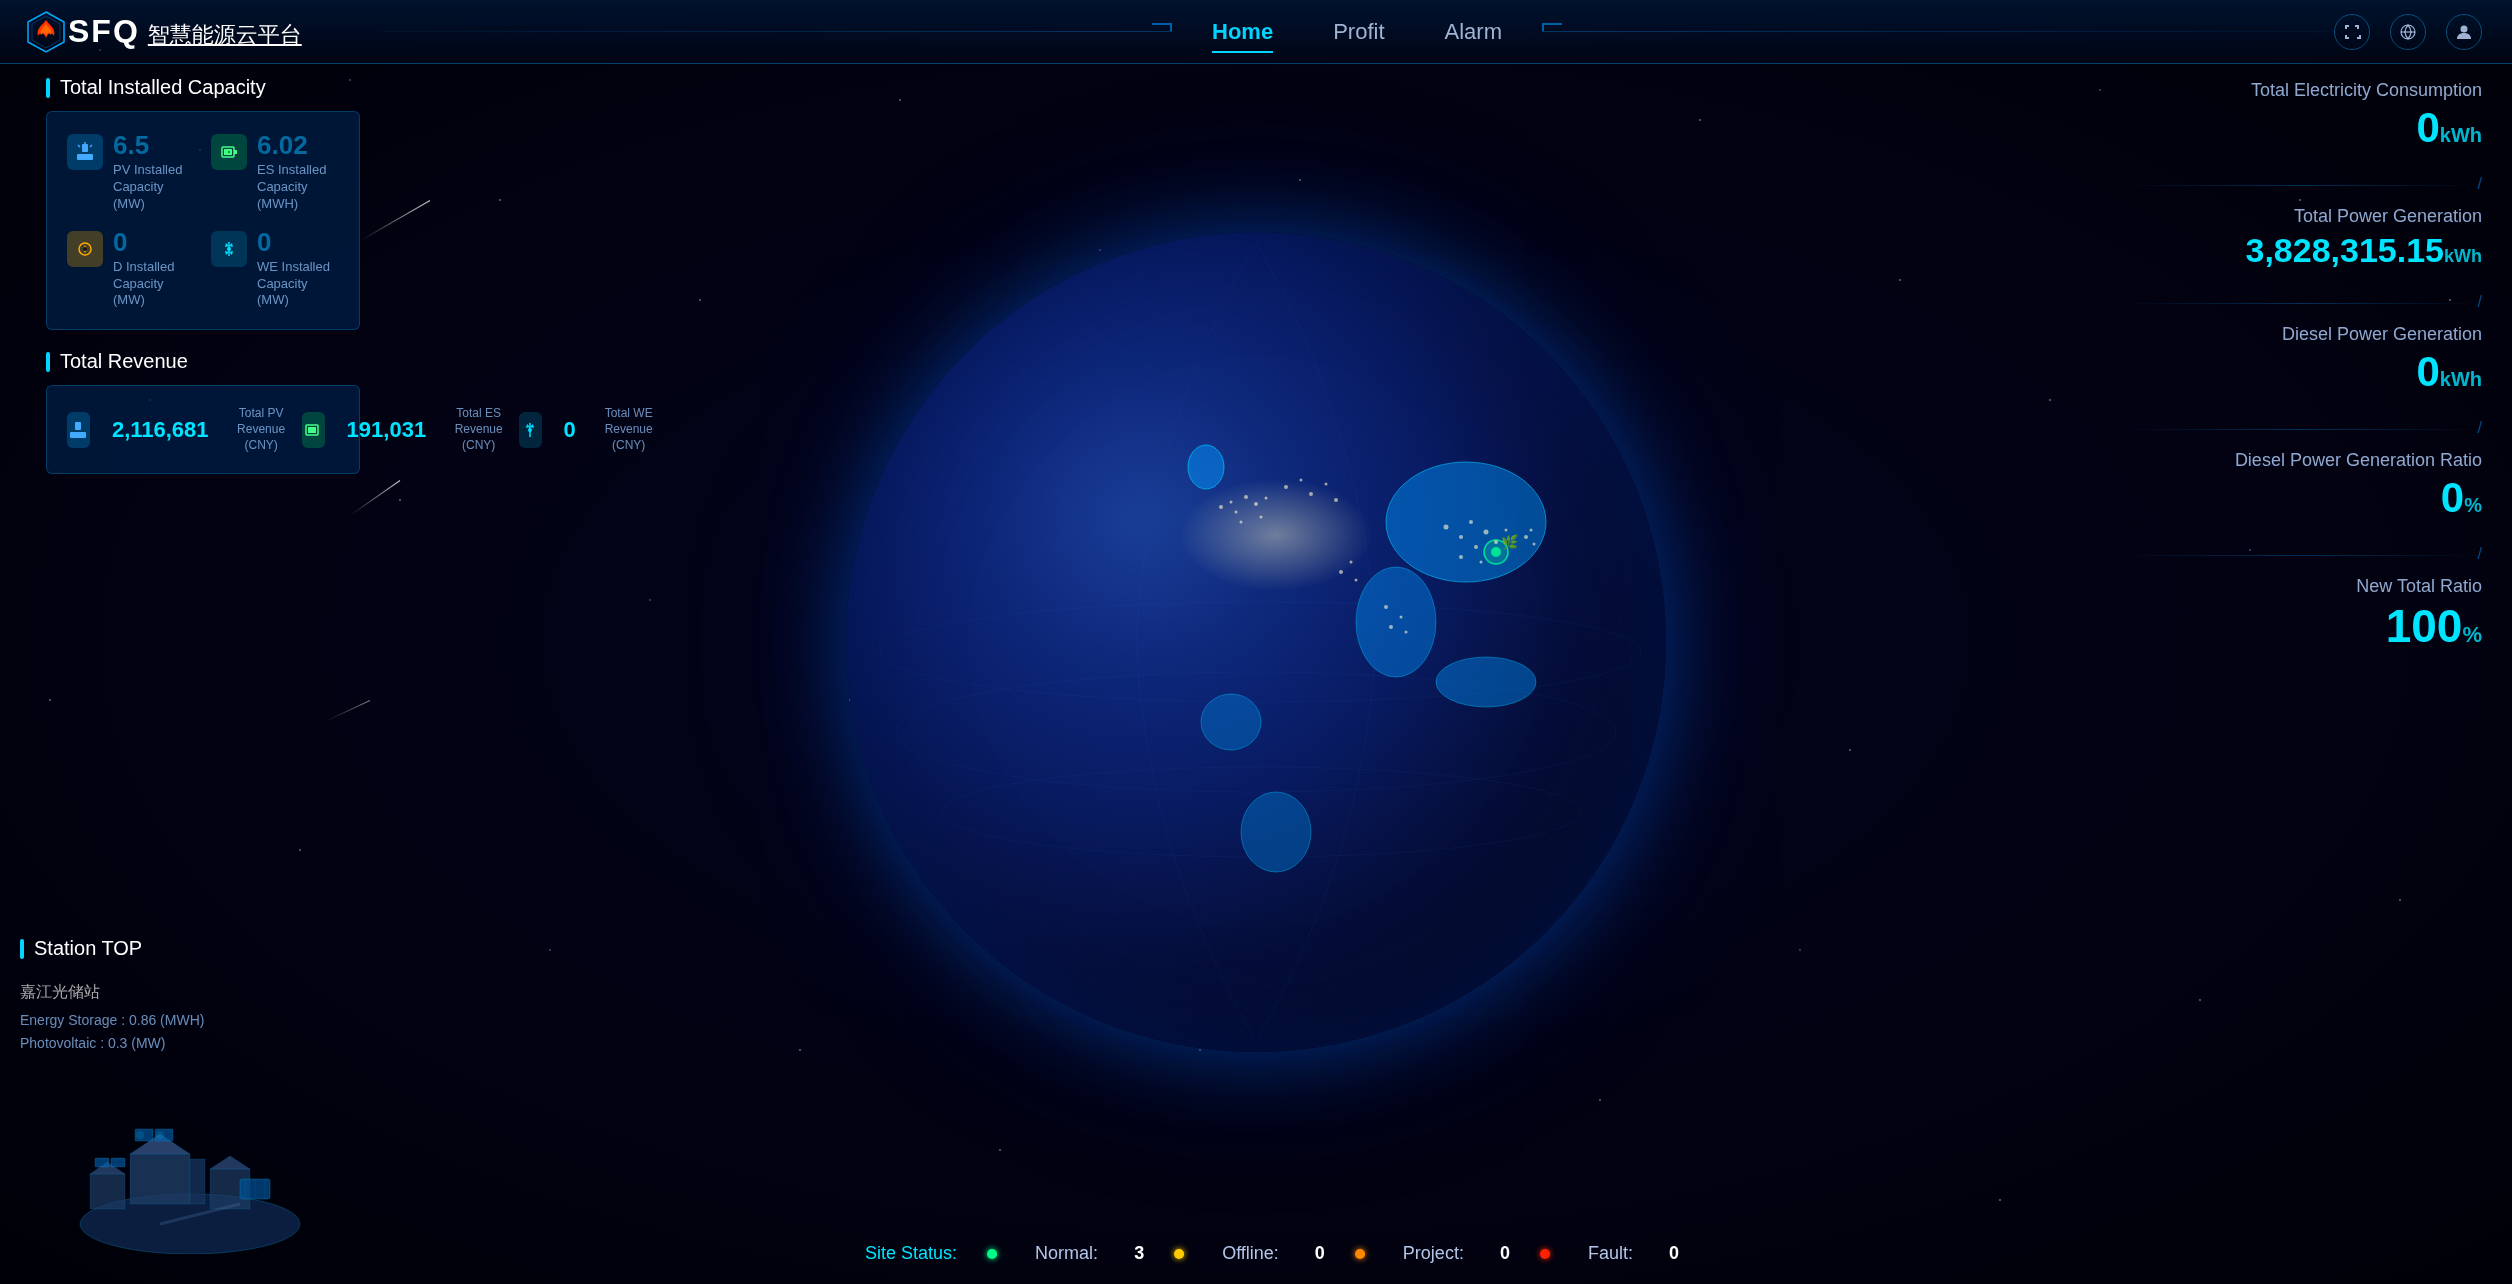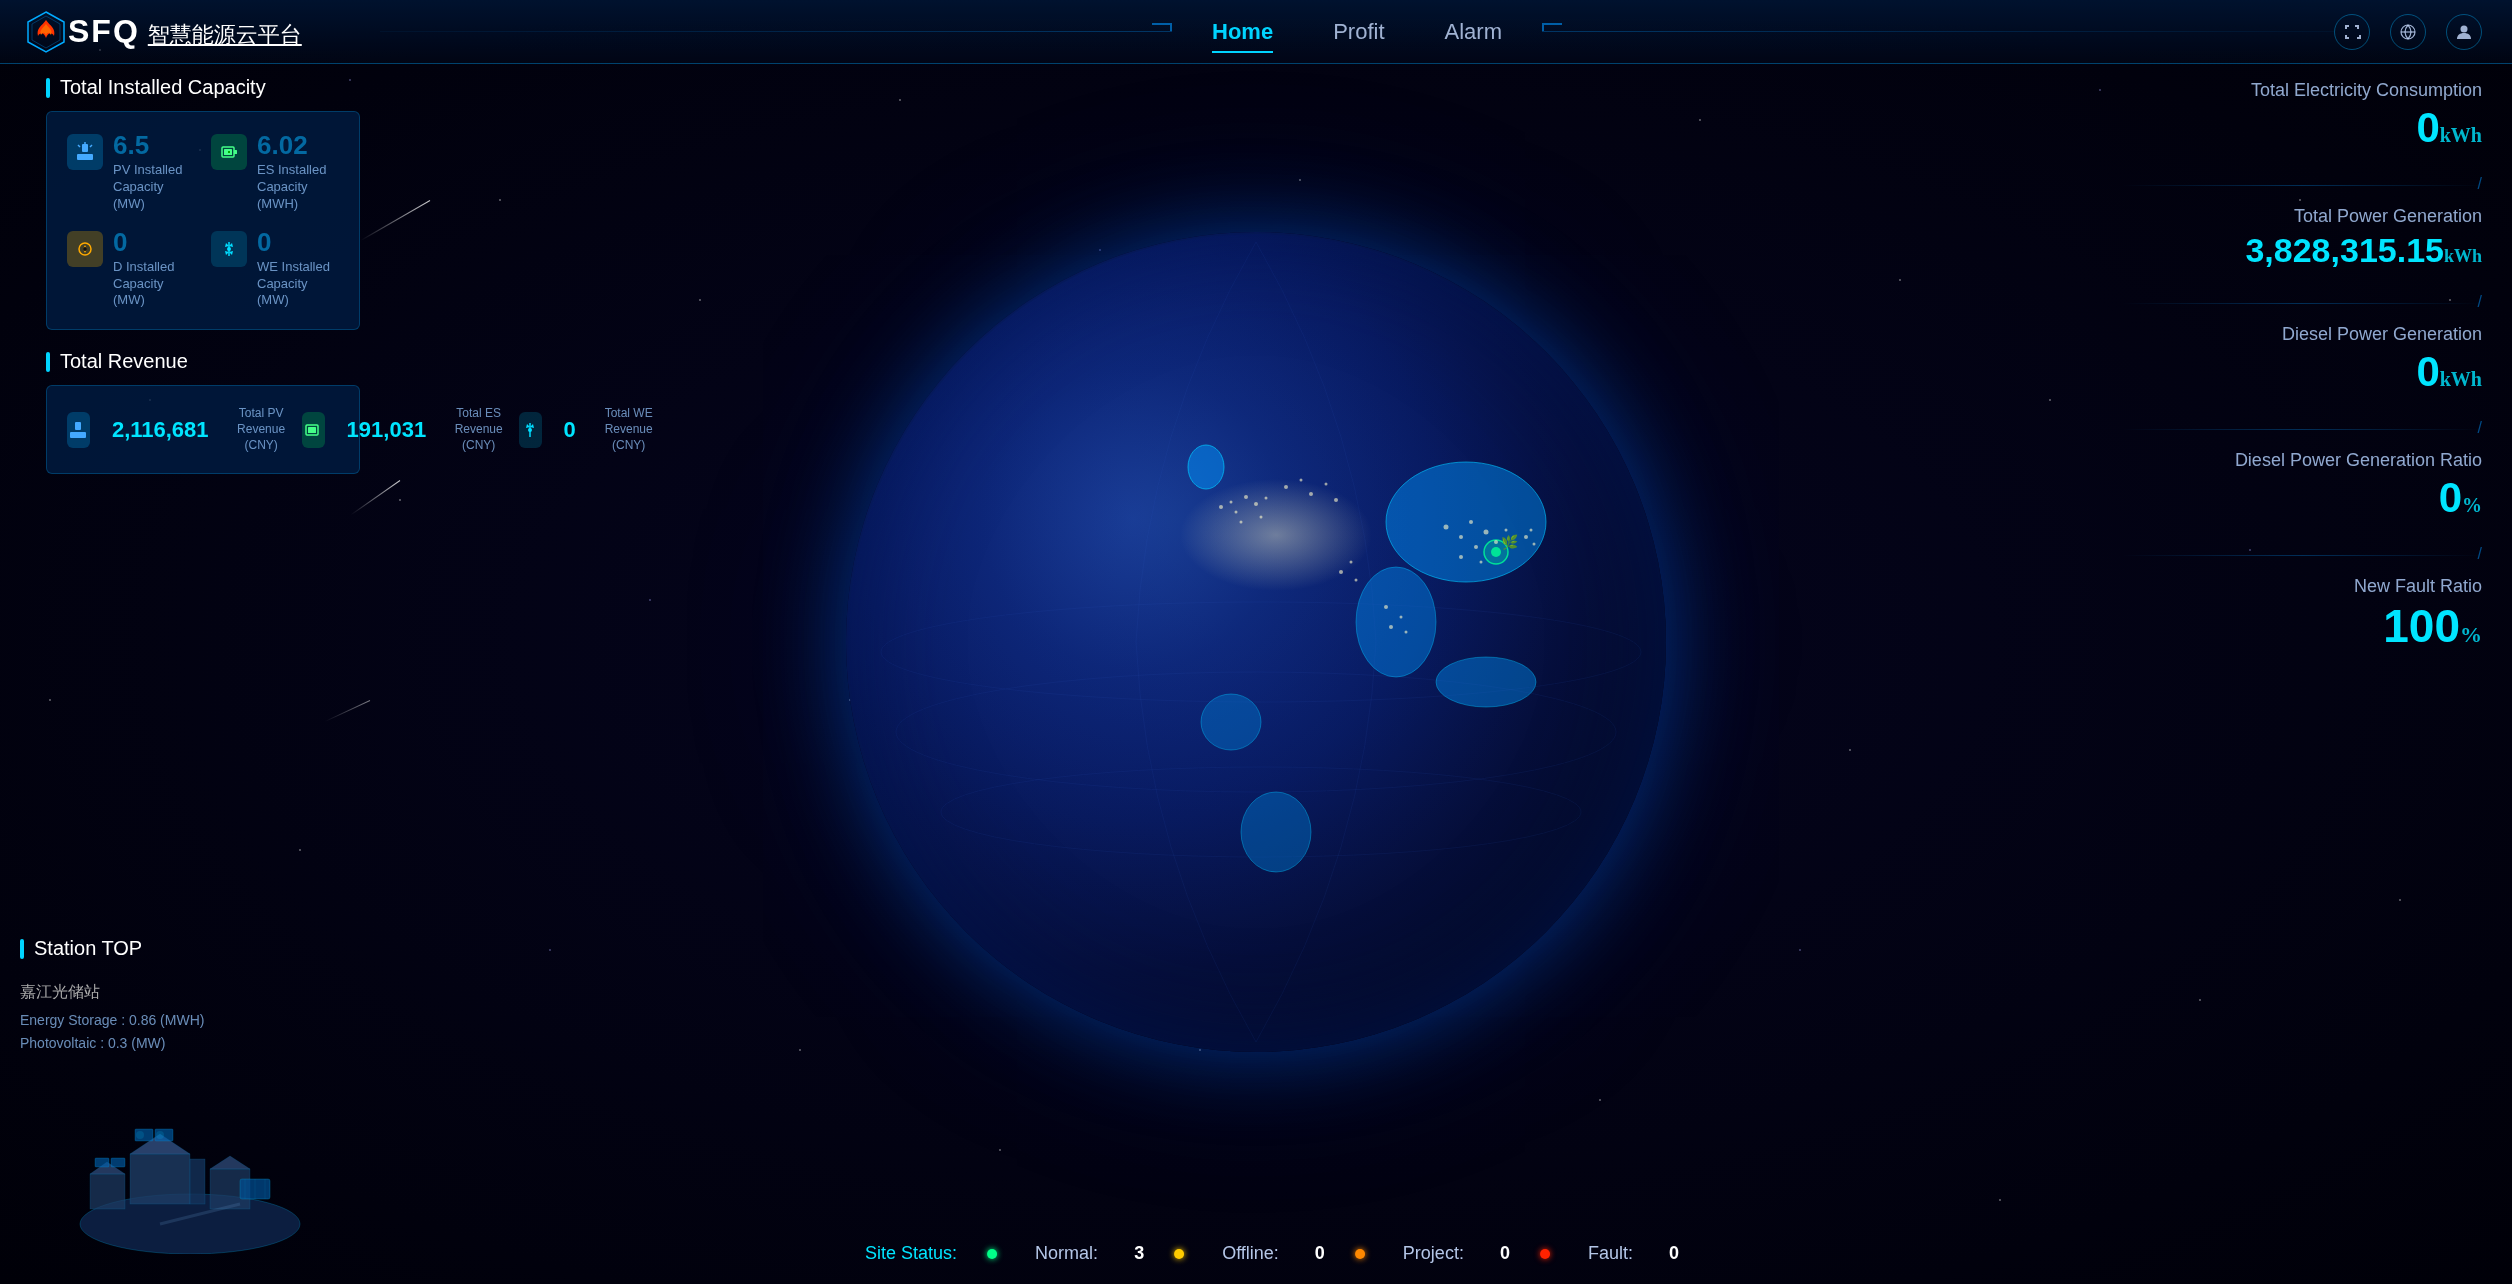--- a/index.html
+++ b/index.html
@@ -344,21 +344,20 @@
     .stat-value {
       font-size: 38px;
       color: #00e5ff;
       font-weight: bold;
       line-height: 1;
     }
 
     .stat-value .unit {
       font-size: 20px;
       color: rgba(0,229,255,0.8);
-      font-family: Liberation Serif, serif;
     }
 
     .stat-value.zero {
       font-size: 42px;
     }
 
     .stat-divider {
       height: 1px;
       background: linear-gradient(90deg, transparent, rgba(0,150,255,0.3), transparent);
       margin-bottom: 20px;
@@ -802,21 +801,21 @@
   <div class="stat-item">
     <div class="stat-label">Diesel Power Generation Ratio</div>
     <div class="stat-value zero">
       <span>0</span><span class="unit">%</span>
     </div>
   </div>
 
   <div class="stat-divider"></div>
 
   <div class="stat-item">
-    <div class="stat-label">New Fault Ratio</div>
+    <div class="stat-label">New Total Ratio</div>
     <div class="stat-value" style="font-size:46px;">
       <span>100</span><span class="unit" style="font-size:22px;">%</span>
     </div>
   </div>
 </div>
 
 <div class="status-bar">
   <div class="status-label">Site Status:</div>
 
   <div class="status-item">

